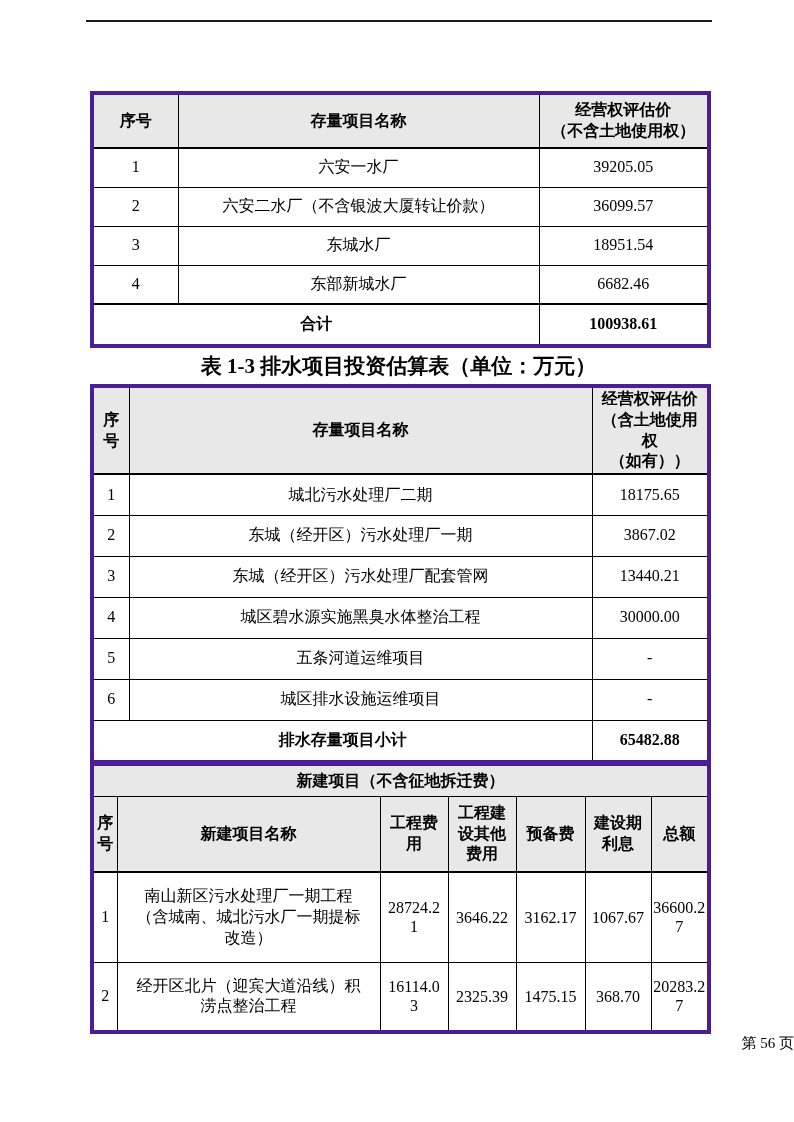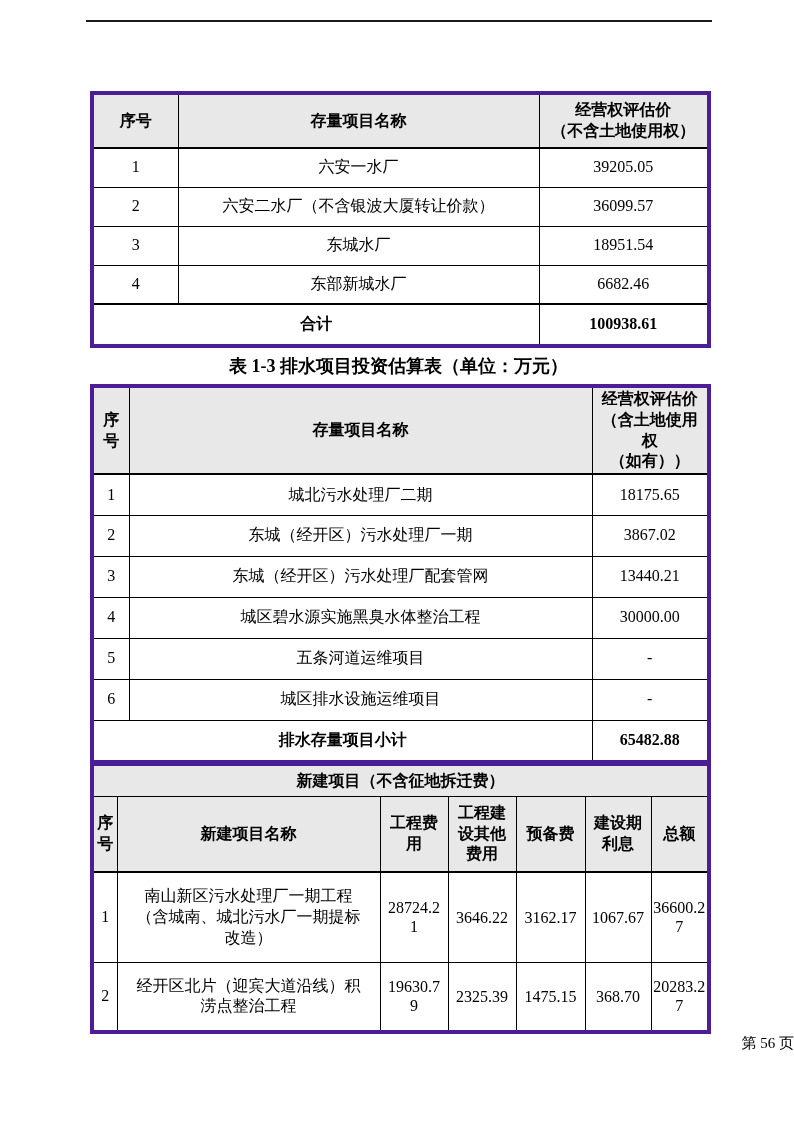--- a/index.html
+++ b/index.html
@@ -19,21 +19,21 @@
   .num{word-break:break-all;line-height:1.2;}
   .c-cost{padding:1px 4px;}
   .c-total{padding:1px 1px;}
   .name-cell{padding:13px 12px;}
   .hdr-bot td{border-bottom-width:2px;}
   .tot-top td{border-top-width:2px;}
   .r55{height:55px}.r39{height:39px}.r42{height:42px}.r28{height:28px}
   .r70{height:70px}.r41{height:41px}.r38{height:32px}.r76{height:76px}
   .r72{height:72px}.r54{height:54px}
   .t2b{margin-top:-2px;}
-  .tbl-title{font-size:18px;font-weight:bold;text-align:center;line-height:22px;margin:7px 0;}
+  .tbl-title{font-size:21px;font-weight:bold;text-align:center;line-height:22px;margin:7px 0;}
   .page-footer{position:absolute;left:0;top:1034px;width:100%;text-align:right;font-size:15px;}
 </style>
 </head>
 <body>
 
 <div class="page">
   <div class="header-rule"></div>
 
   <div class="content">
 
@@ -162,21 +162,21 @@
         <td class="name-cell">南山新区污水处理厂一期工程（含城南、城北污水厂一期提标改造）</td>
         <td class="num c-cost">28724.21</td>
         <td class="num c-cost">3646.22</td>
         <td class="num c-cost">3162.17</td>
         <td class="num c-cost">1067.67</td>
         <td class="num c-total">36600.27</td>
       </tr>
       <tr class="r54">
         <td>2</td>
         <td class="name-cell">经开区北片（迎宾大道沿线）积涝点整治工程</td>
-        <td class="num c-cost">19630.79</td>
+        <td class="num c-cost">16114.03</td>
         <td class="num c-cost">2325.39</td>
         <td class="num c-cost">1475.15</td>
         <td class="num c-cost">368.70</td>
         <td class="num c-total">20283.27</td>
       </tr>
     </tbody>
       </table>
   </div>
 
   <div class="page-footer">第 56 页</div>

